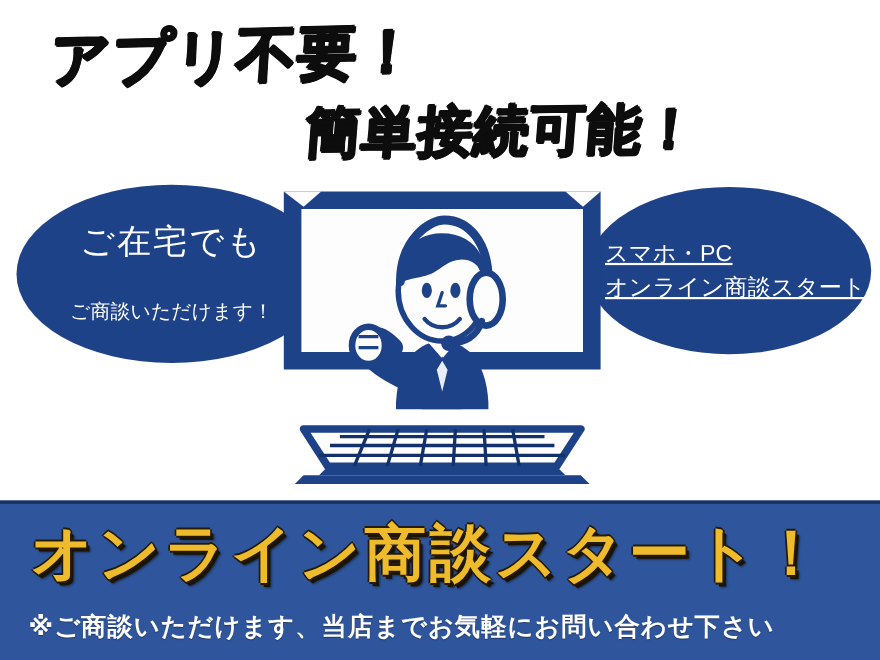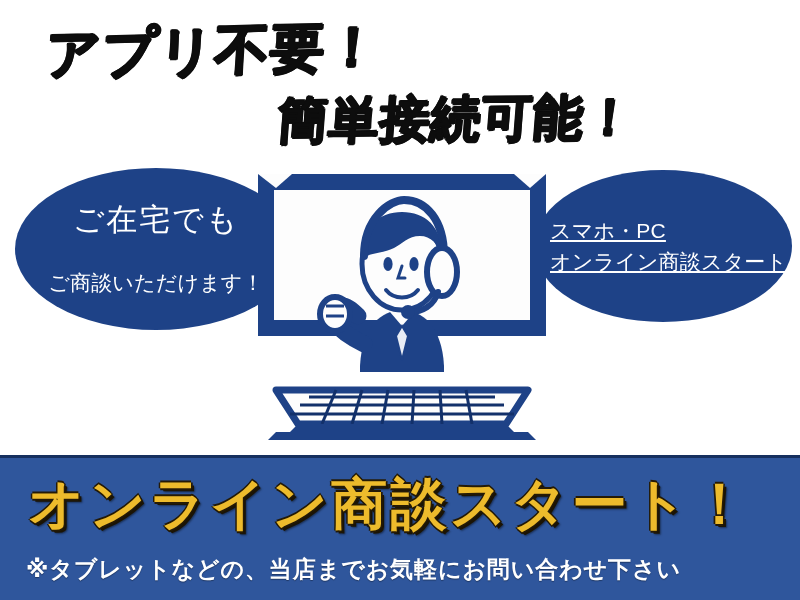--- a/index.html
+++ b/index.html
@@ -98,21 +98,21 @@
     border-right: 46px solid #1e4287;
   }
   .bubble-line-lg {
     font-size: 31px;
     line-height: 40px;
     letter-spacing: 0.06em;
     font-weight: 500;
     white-space: nowrap;
   }
   .bubble-line-sm {
-    font-size: 21px;
+    font-size: 18px;
     line-height: 30px;
     letter-spacing: 0.01em;
     font-weight: 500;
     white-space: nowrap;
   }
   .bubble-line-r {
     font-size: 21px;
     line-height: 31px;
     letter-spacing: 0.01em;
     font-weight: 500;
@@ -261,16 +261,16 @@
         <path d="M38 272 L262 272 L254 264 L46 264 Z" fill="#1e4287"></path>
 
         <path d="M16 280 L284 280 L276 272 L24 272 Z" fill="#1e4287"></path>
       </g>
 
     </svg>
   </div>
 
   <div id="banner">
     <div id="banner-title">オンライン商談スタート！</div>
-    <div id="banner-note">※タブレットなどの、当店までお気軽にお問い合わせ下さい</div>
+    <div id="banner-note">※ご商談いただけます、当店までお気軽にお問い合わせ下さい</div>
   </div>
 
 </div>
 
 </body></html>

